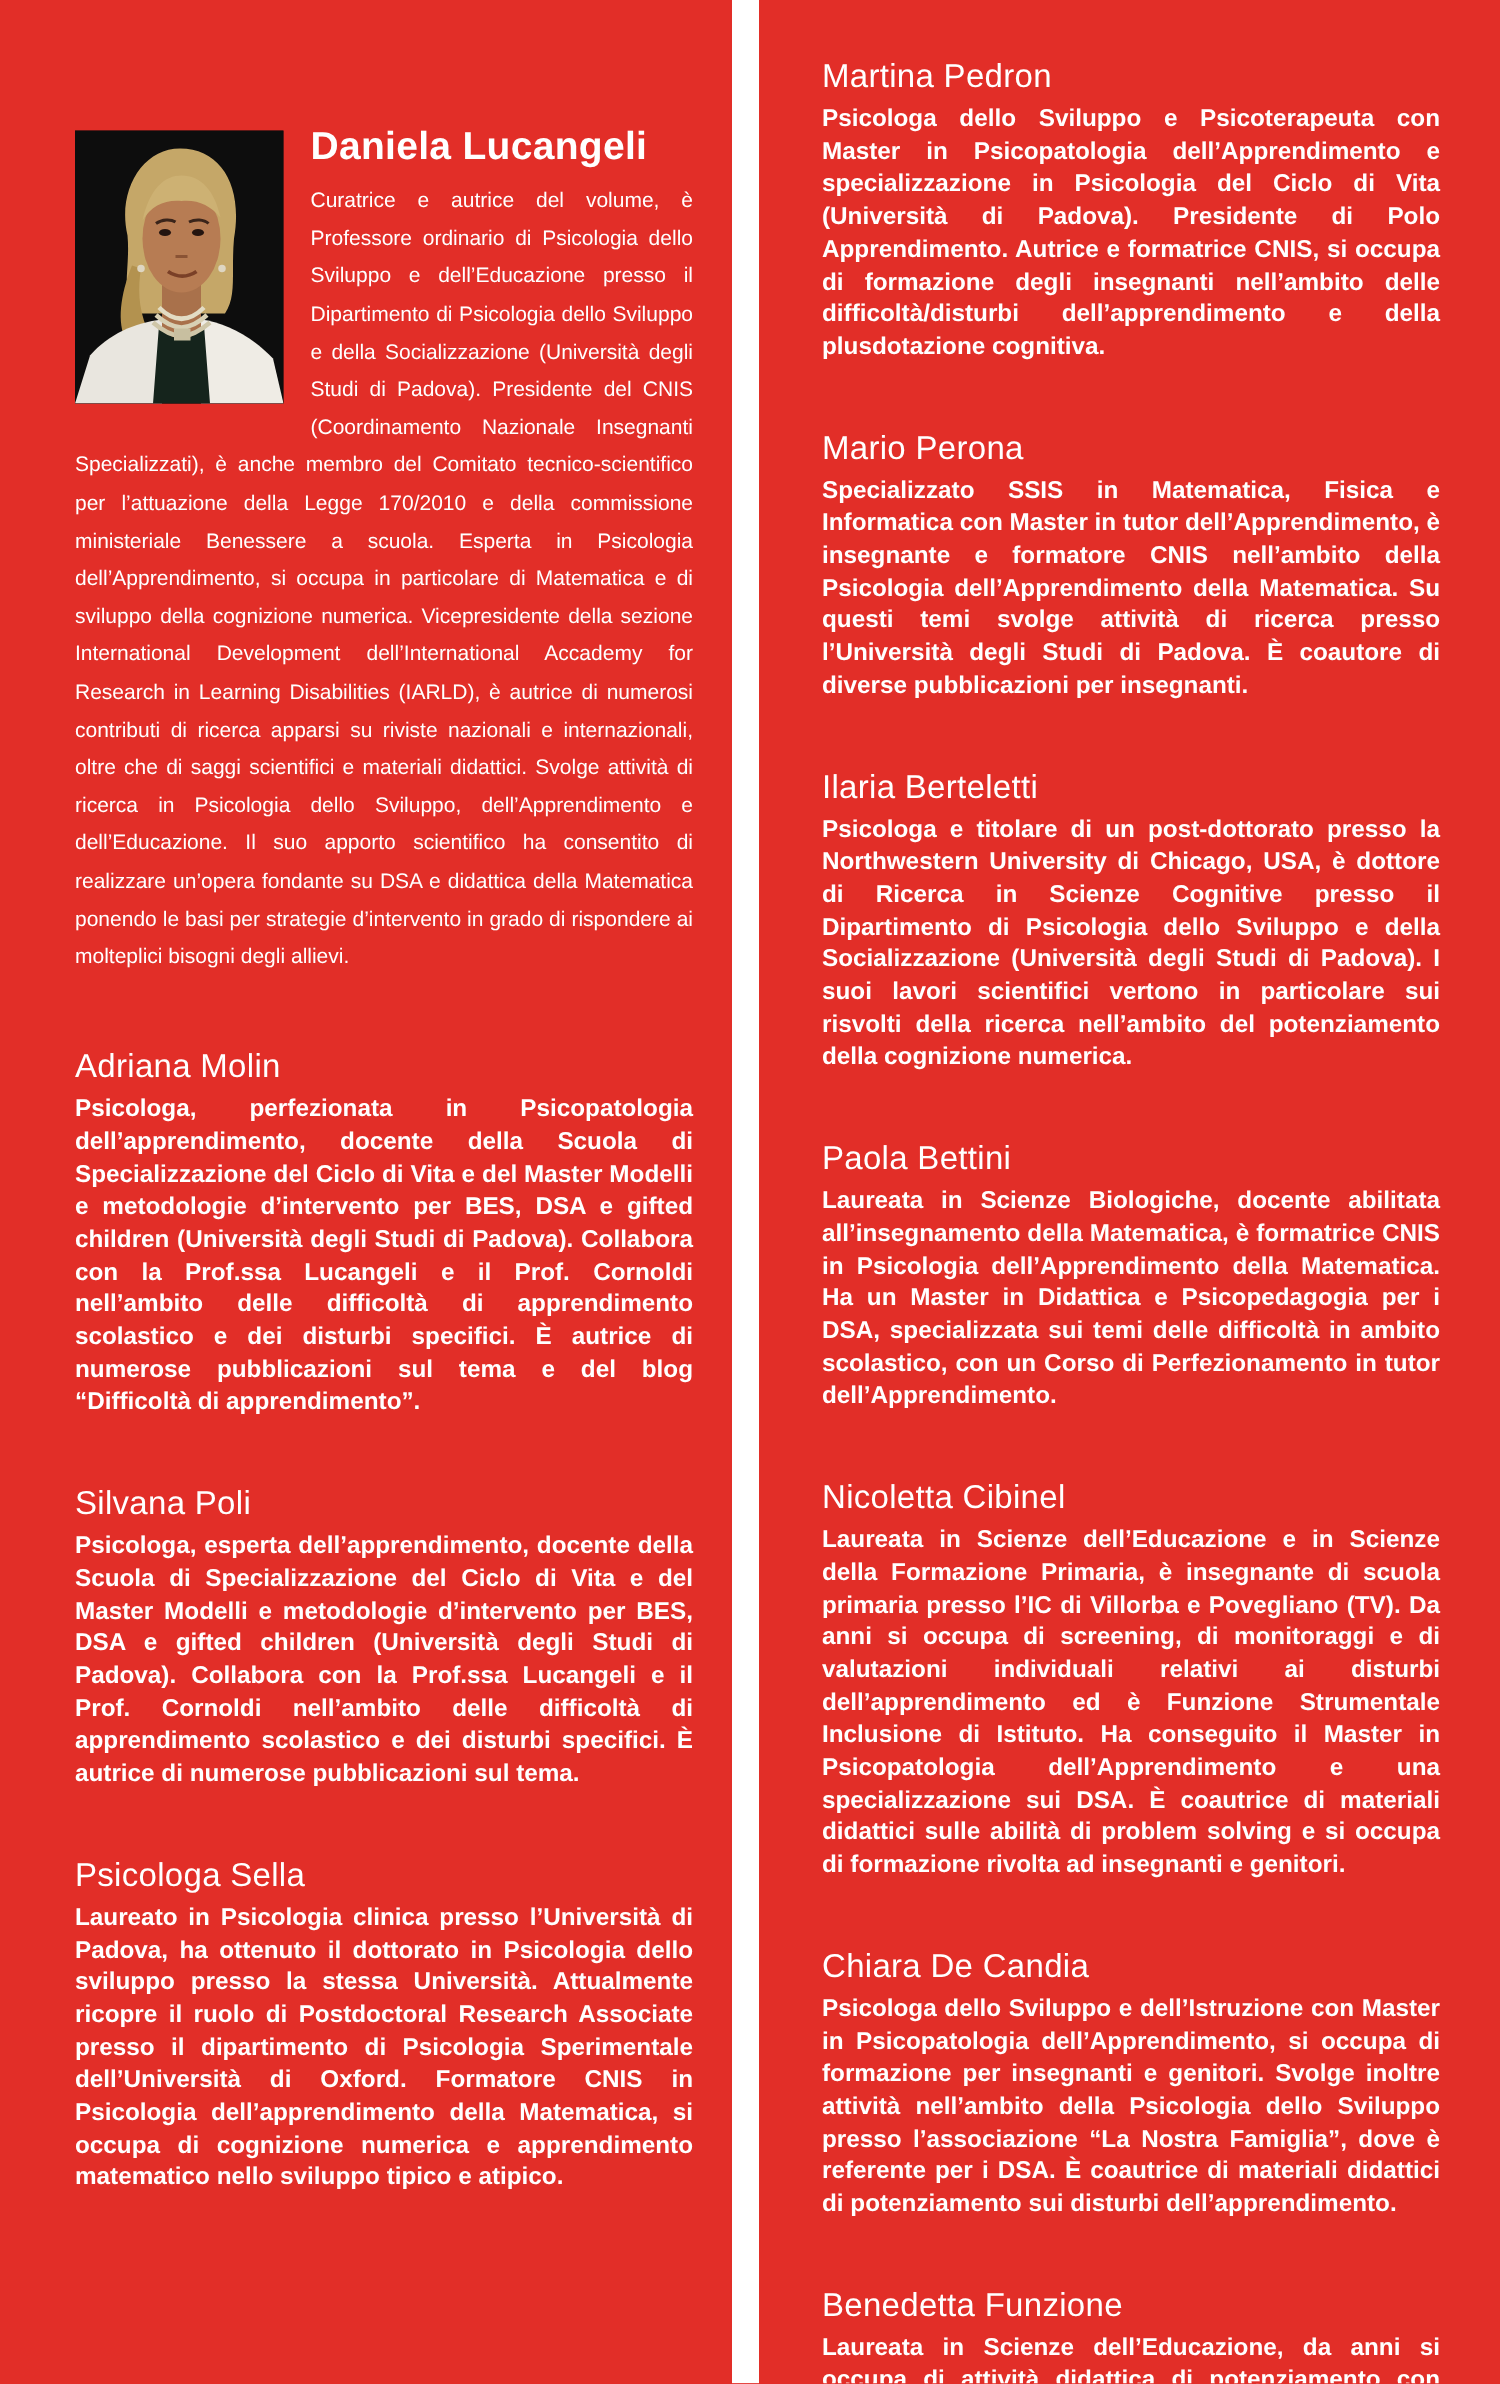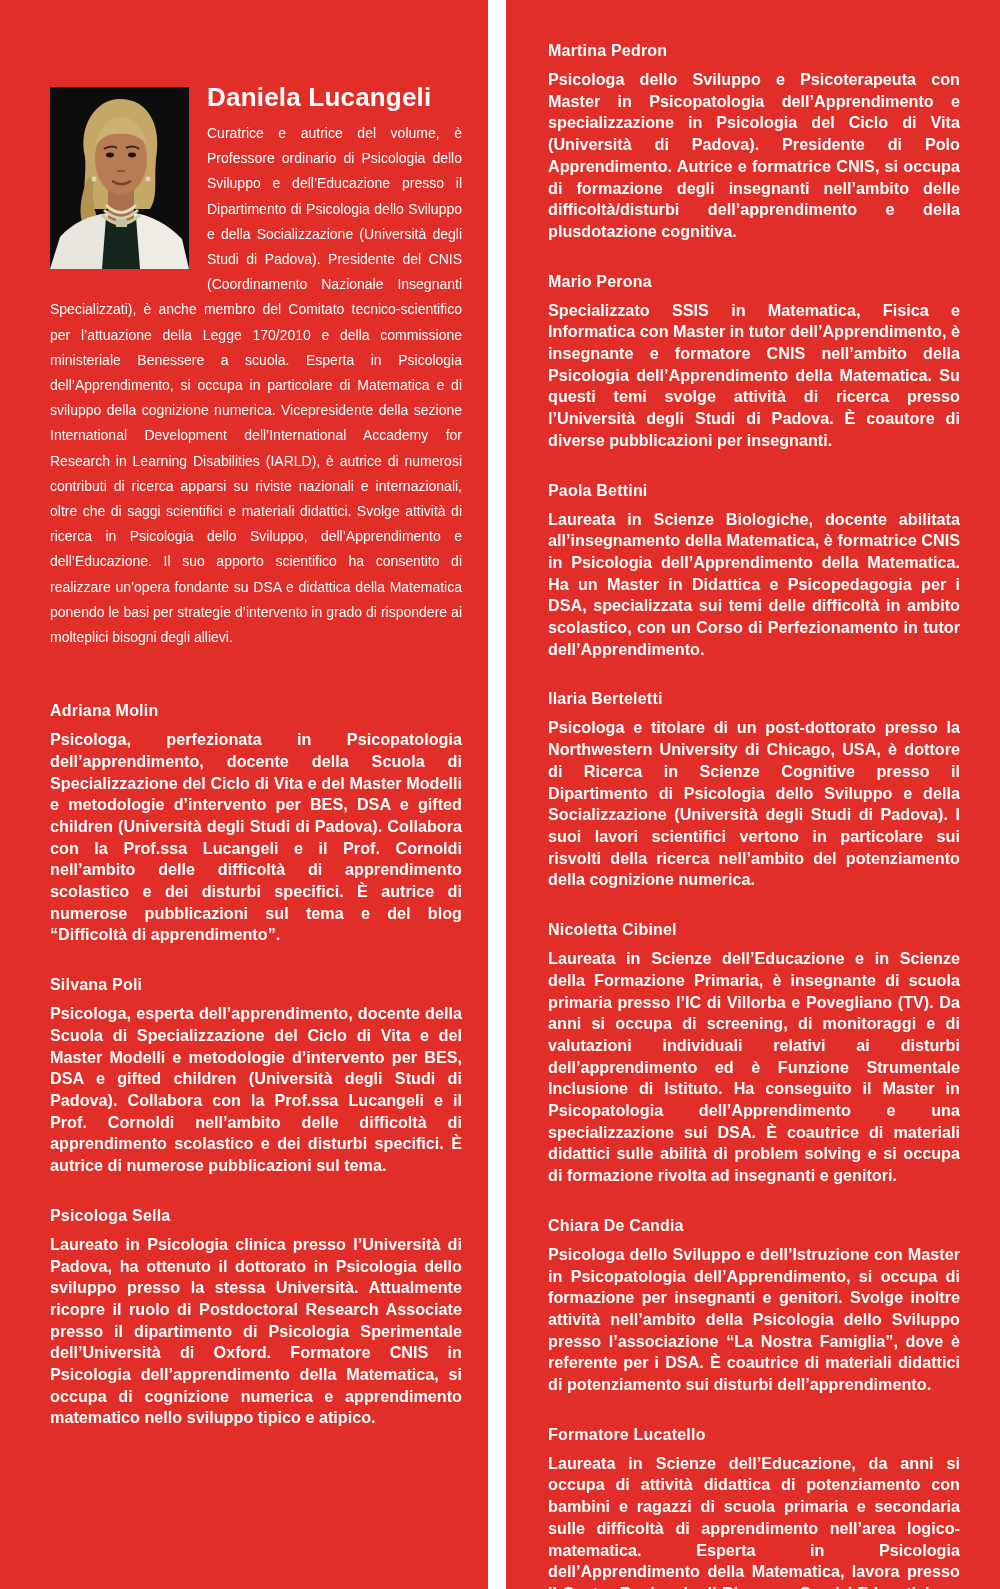--- a/index.html
+++ b/index.html
@@ -41,26 +41,26 @@
     padding-left: 32px;
   }
   p.featured-bio {
     font-size: 14px;
     line-height: 25.2px;
     text-align: justify;
     margin: 0;
     hyphens: auto;
   }
 
-  .author { margin-top: 26px; }
+  .author { margin-top: 43px; }
   .author.first { margin-top: 0; }
   .author.after-featured { margin-top: 48px; }
   .author h2 {
-    font-size: 16px;
-    font-weight: bold;
+    font-size: 22px;
+    font-weight: normal;
     margin: 0 0 5px 0;
     line-height: 26px;
     letter-spacing: 0.2px;
   }
   .author p {
     font-size: 16.2px;
     line-height: 21.7px;
     text-align: justify;
     margin: 0;
     hyphens: auto;
@@ -127,33 +127,33 @@
   <div class="col col-right">
     <section class="author first">
       <h2>Martina Pedron</h2>
       <p>Psicologa dello Sviluppo e Psicoterapeuta con Master in Psicopatologia dell’Apprendimento e specializzazione in Psicologia del Ciclo di Vita (Università di Padova). Presidente di Polo Apprendimento. Autrice e formatrice CNIS, si occupa di formazione degli insegnanti nell’ambito delle difficoltà/disturbi dell’apprendimento e della plusdotazione cognitiva.</p>
     </section>
     <section class="author">
       <h2>Mario Perona</h2>
       <p>Specializzato SSIS in Matematica, Fisica e Informatica con Master in tutor dell’Apprendimento, è insegnante e formatore CNIS nell’ambito della Psicologia dell’Apprendimento della Matematica. Su questi temi svolge attività di ricerca presso l’Università degli Studi di Padova. È coautore di diverse pubblicazioni per insegnanti.</p>
     </section>
     <section class="author">
+      <h2>Ilaria Berteletti</h2>
+      <p>Psicologa e titolare di un post-dottorato presso la Northwestern University di Chicago, USA, è dottore di Ricerca in Scienze Cognitive presso il Dipartimento di Psicologia dello Sviluppo e della Socializzazione (Università degli Studi di Padova). I suoi lavori scientifici vertono in particolare sui risvolti della ricerca nell’ambito del potenziamento della cognizione numerica.</p>
+    </section>
+    <section class="author">
       <h2>Paola Bettini</h2>
       <p>Laureata in Scienze Biologiche, docente abilitata all’insegnamento della Matematica, è formatrice CNIS in Psicologia dell’Apprendimento della Matematica. Ha un Master in Didattica e Psicopedagogia per i DSA, specializzata sui temi delle difficoltà in ambito scolastico, con un Corso di Perfezionamento in tutor dell’Apprendimento.</p>
-    </section>
-    <section class="author">
-      <h2>Ilaria Berteletti</h2>
-      <p>Psicologa e titolare di un post-dottorato presso la Northwestern University di Chicago, USA, è dottore di Ricerca in Scienze Cognitive presso il Dipartimento di Psicologia dello Sviluppo e della Socializzazione (Università degli Studi di Padova). I suoi lavori scientifici vertono in particolare sui risvolti della ricerca nell’ambito del potenziamento della cognizione numerica.</p>
     </section>
     <section class="author">
       <h2>Nicoletta Cibinel</h2>
       <p>Laureata in Scienze dell’Educazione e in Scienze della Formazione Primaria, è insegnante di scuola primaria presso l’IC di Villorba e Povegliano (TV). Da anni si occupa di screening, di monitoraggi e di valutazioni individuali relativi ai disturbi dell’apprendimento ed è Funzione Strumentale Inclusione di Istituto. Ha conseguito il Master in Psicopatologia dell’Apprendimento e una specializzazione sui DSA. È coautrice di materiali didattici sulle abilità di problem solving e si occupa di formazione rivolta ad insegnanti e genitori.</p>
     </section>
     <section class="author">
       <h2>Chiara De Candia</h2>
       <p>Psicologa dello Sviluppo e dell’Istruzione con Master in Psicopatologia dell’Apprendimento, si occupa di formazione per insegnanti e genitori. Svolge inoltre attività nell’ambito della Psicologia dello Sviluppo presso l’associazione “La Nostra Famiglia”, dove è referente per i DSA. È coautrice di materiali didattici di potenziamento sui disturbi dell’apprendimento.</p>
     </section>
     <section class="author">
-      <h2>Formatore Lucatello</h2>
+      <h2>Benedetta Funzione</h2>
       <p>Laureata in Scienze dell’Educazione, da anni si occupa di attività didattica di potenziamento con bambini e ragazzi di scuola primaria e secondaria sulle difficoltà di apprendimento nell’area logico-matematica. Esperta in Psicologia dell’Apprendimento della Matematica, lavora presso il Centro Regionale di Ricerca e Servizi Educativi per le difficoltà di Apprendimento di Padova.</p>
     </section>
   </div>
 </div>
 
 </body></html>

